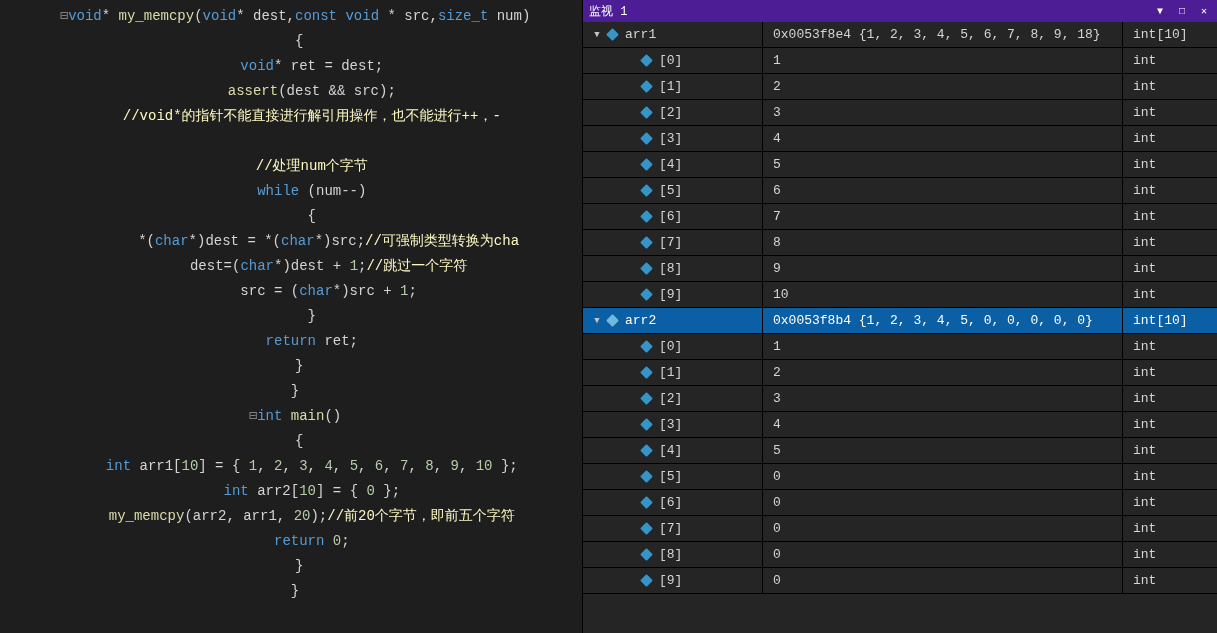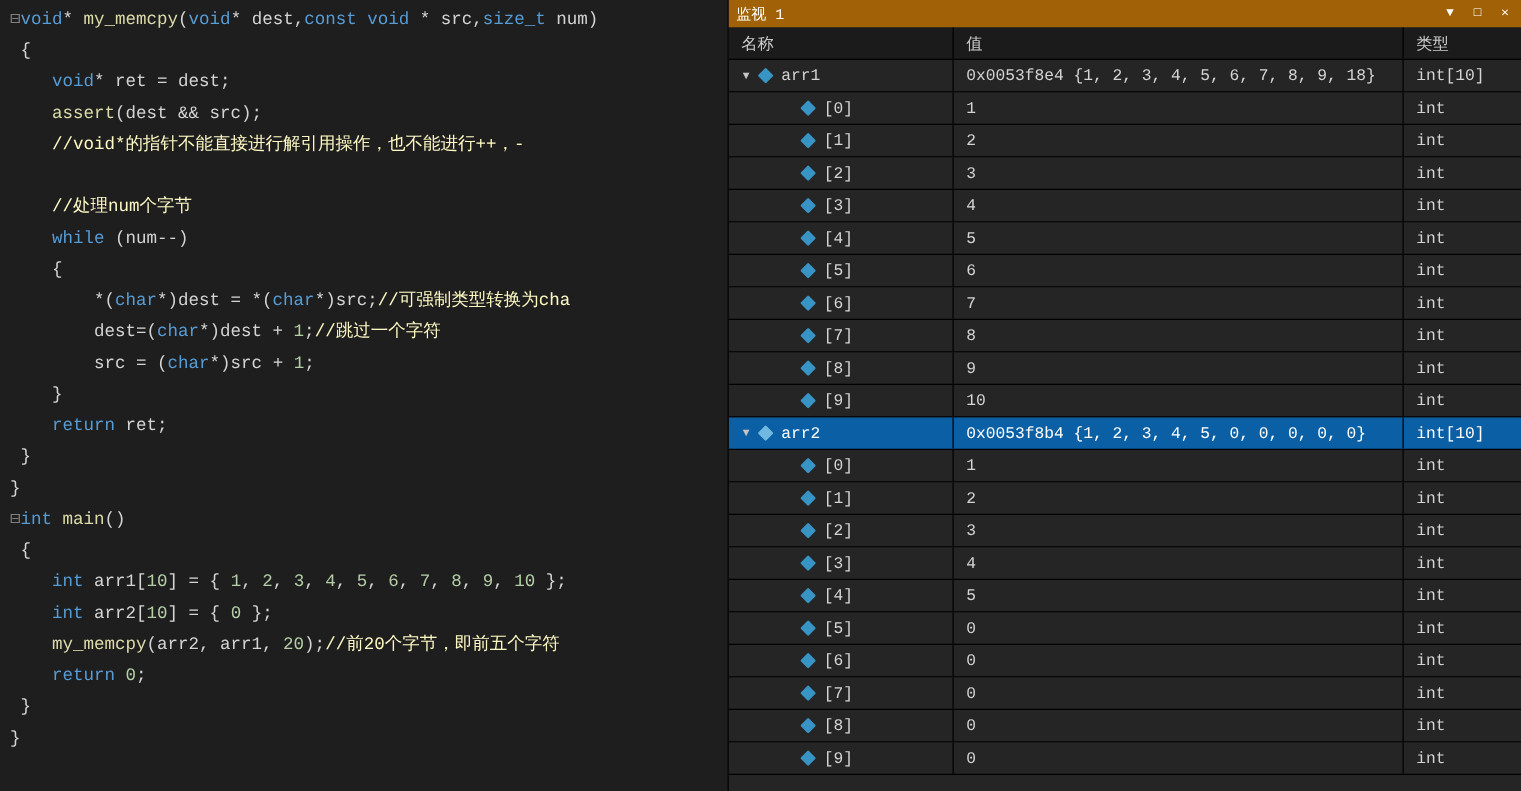--- a/index.html
+++ b/index.html
@@ -6,21 +6,21 @@
   html, body {
     width: 1217px; height: 633px;
     font-family: Consolas, "Courier New", monospace;
     font-size: 14px;
     background: #1e1e1e;
     color: #d4d4d4;
     overflow: hidden;
   }
   .root {
     display: flex;
-    width: 100%; height: 100%;
+    width: 100%; height: 100%; text-align: center;
   }
   
   .code-pane {
     width: 582px;
     height: 100%;
     background: #1e1e1e;
     padding: 4px 0 0 8px;
     overflow: hidden;
     line-height: 25px;
     white-space: pre;
@@ -42,21 +42,21 @@
     flex: 1;
     height: 100%;
     background: #252526;
     border-left: 1px solid #000;
     display: flex;
     flex-direction: column;
     font-size: 13px;
   }
   .watch-title {
     height: 22px;
-    background: #a16207;
+    background: #4c1d95;
     color: #fff;
     display: flex;
     align-items: center;
     padding: 0 6px;
     font-size: 12px;
     justify-content: space-between;
   }
   .title-right { display:flex; gap:8px; align-items:center; }
   .win-btn {
     width:14px; height:14px;
@@ -128,25 +128,20 @@
 
   <div class="watch-pane">
     <div class="watch-title">
       <span>监视 1</span>
       <span class="title-right">
         <span class="win-btn">▼</span>
         <span class="win-btn">□</span>
         <span class="win-btn">✕</span>
       </span>
     </div>
-    <div class="watch-header">
-      <div class="col-name">名称</div>
-      <div class="col-value">值</div>
-      <div class="col-type">类型</div>
-    </div>
     <div class="watch-body" id="watch-body">
         <div class="row">
           <div class="cell-name">
             <span class="indent" style="width: 8px;"></span>
             <span class="tw">▼</span>
             <span class="cube"></span>
             <span class="name-txt">arr1</span>
           </div>
           <div class="cell-value">0x0053f8e4 {1, 2, 3, 4, 5, 6, 7, 8, 9, 18}</div>
           <div class="cell-type">int[10]</div>

